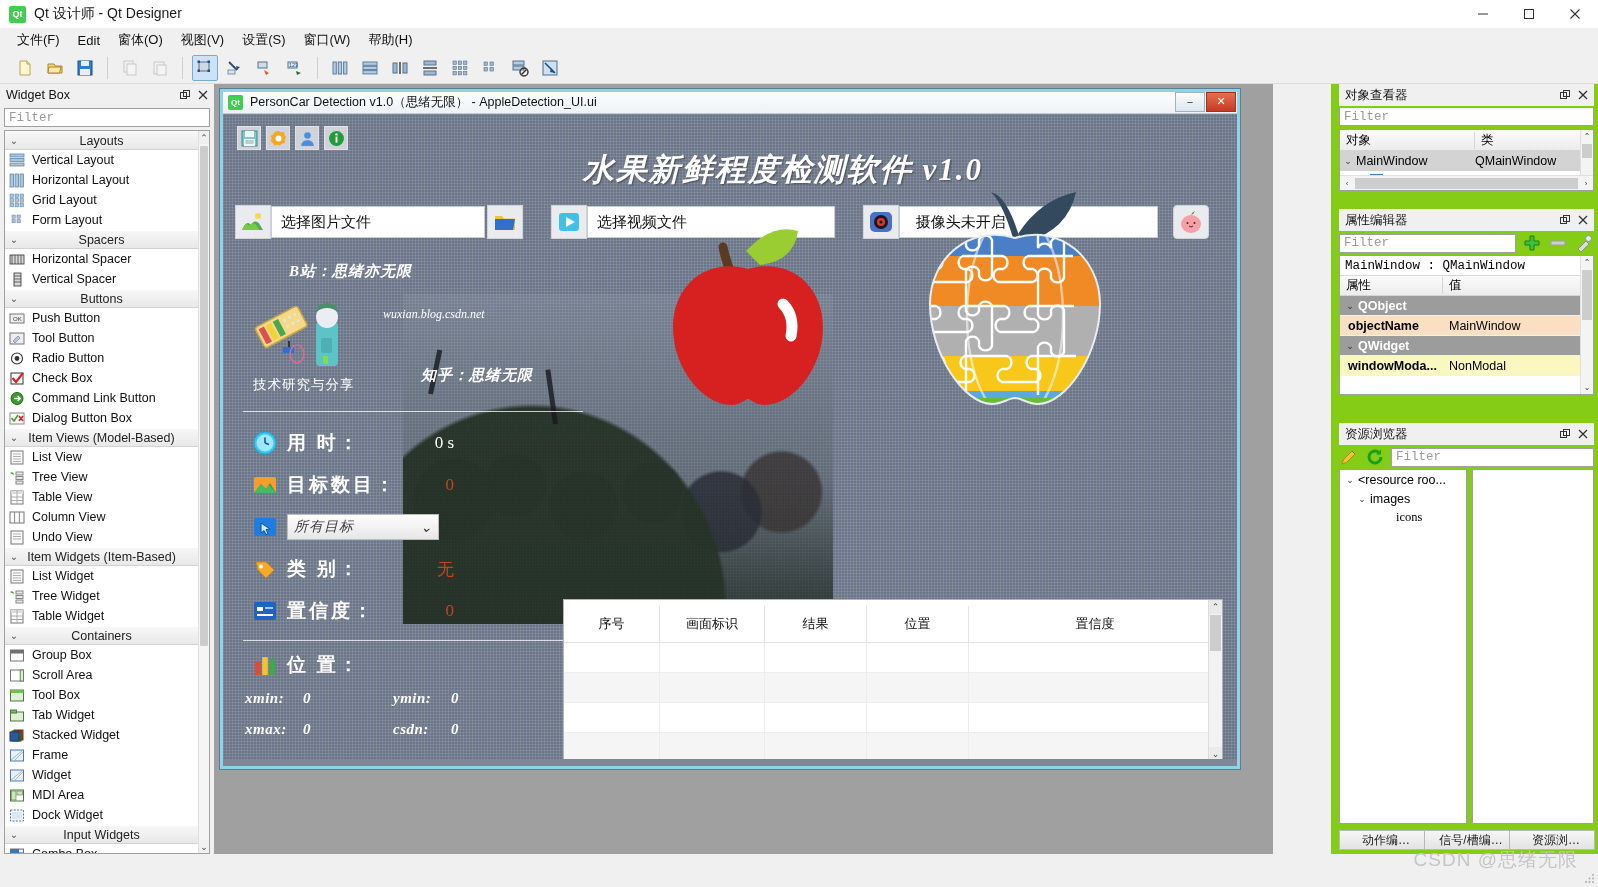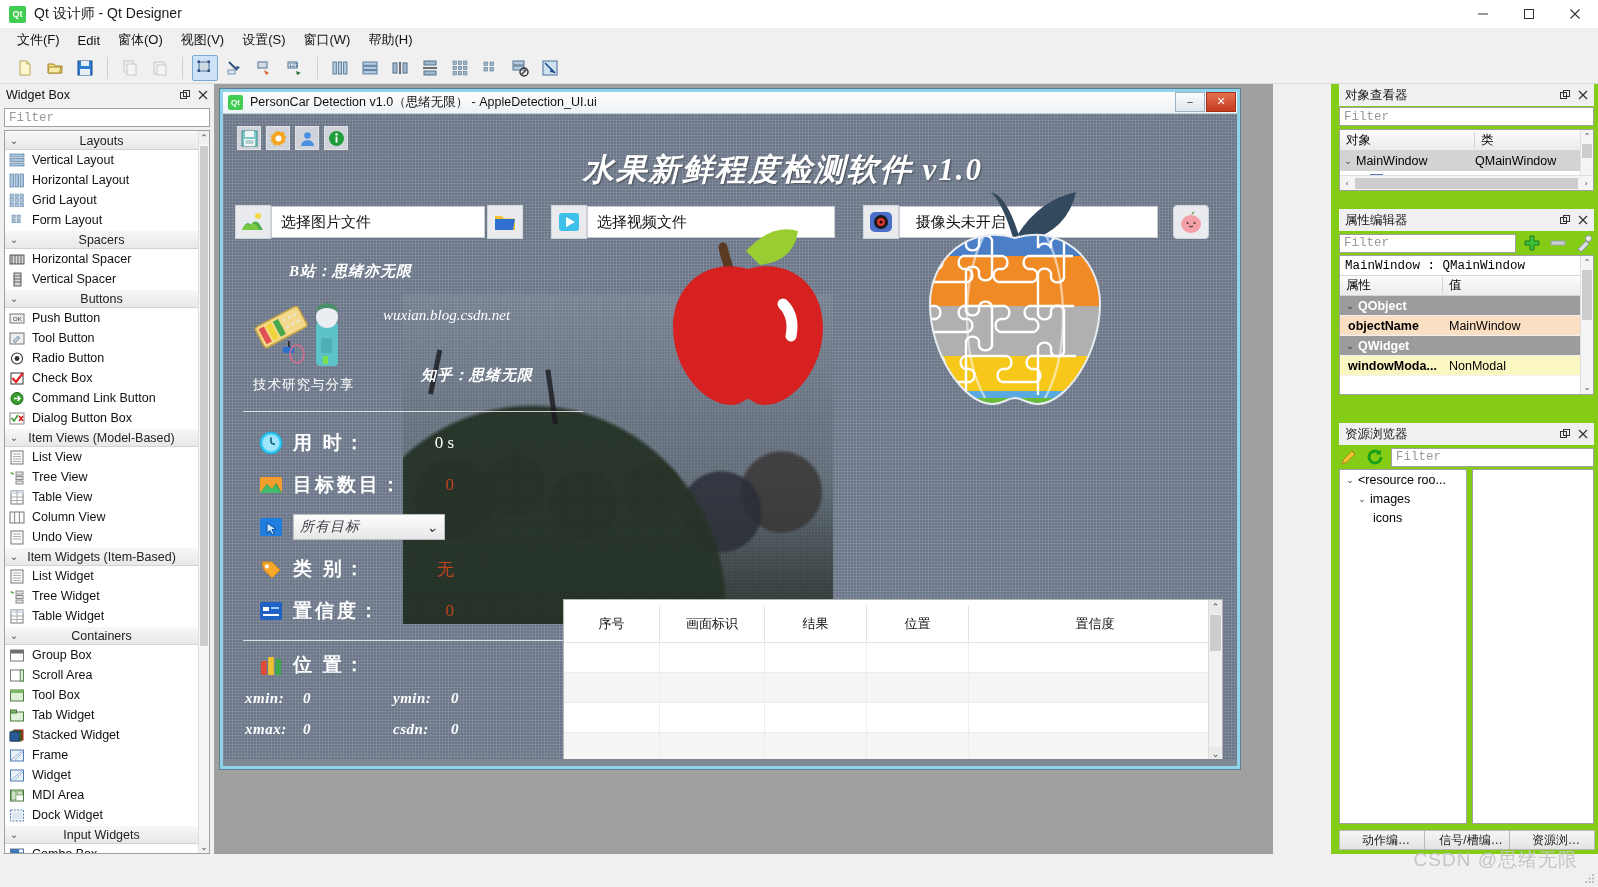--- a/index.html
+++ b/index.html
@@ -174,33 +174,33 @@
     padding-left:9px; font-size:15px; color:#111;
     font-family:"Liberation Serif","DejaVu Serif",serif;
   }
   .leftpanel { position:absolute; left:8px; top:140px; width:348px; }
   .lp-brand { position:relative; height:155px; }
   .lp-b1 {
     position:absolute; left:58px; top:8px; font-size:15px; color:#fff; font-style:italic;
     font-weight:bold; font-family:"Liberation Serif","DejaVu Serif",serif; letter-spacing:1px;
   }
   .lp-b2 {
-    position:absolute; left:152px; top:53px; font-size:15px; color:#fff; font-style:italic;
+    position:absolute; left:152px; top:53px; font-size:12px; color:#fff; font-style:italic;
     font-family:"Liberation Serif","DejaVu Serif",serif;
   }
   .lp-b3 {
     position:absolute; left:190px; top:112px; font-size:15px; color:#fff; font-style:italic;
     font-weight:bold; font-family:"Liberation Serif","DejaVu Serif",serif; letter-spacing:1px;
   }
   .lp-b4 {
     position:absolute; left:22px; top:122px; font-size:13.5px; color:#fff;
     font-family:"Liberation Serif","DejaVu Serif",serif; letter-spacing:1px;
   }
   .hr-line { position:absolute; left:8px; width:340px; height:1px; background:rgba(255,255,255,.75); }
-  .statline { display:flex; align-items:center; height:42px; padding-left:28px; }
+  .statline { display:flex; align-items:center; height:42px; padding-left:22px; }
   .st-icon { width:24px; height:24px; margin-right:10px; flex:none; }
   .st-label {
     font-size:19px; color:#fff; font-family:"Liberation Serif","DejaVu Serif",serif;
     letter-spacing:3px; font-weight:bold;
   }
   .st-value {
     font-size:17px; color:#fff; margin-left:auto; margin-right:125px;
     font-family:"Liberation Serif","DejaVu Serif",serif;
   }
   .st-value.red { color:#c1441f; }
@@ -1299,21 +1299,21 @@
       <div style="display:flex;gap:5px;height:calc(100% - 48px);">
         <div class="restree" style="width:128px;">
           <div class="rtrow" style="padding-left:2px;">
             <span class="chev-s">⌄</span>
             <span>&lt;resource roo...</span>
           </div>
           <div class="rtrow" style="padding-left:14px;">
             <span class="chev-s">⌄</span>
             <span>images</span>
           </div>
-          <div class="rtrow" style="padding-left:33px;">
+          <div class="rtrow" style="padding-left:56px;font-family:Liberation Serif, serif;">
             <span>icons</span>
           </div>
         </div>
         <div class="rpreview" style="flex:1;"></div>
       </div>
     </div>
 
     <div class="tabstrip">
       <div class="tabbtn">动作编…</div>
       <div class="tabbtn">信号/槽编…</div>

